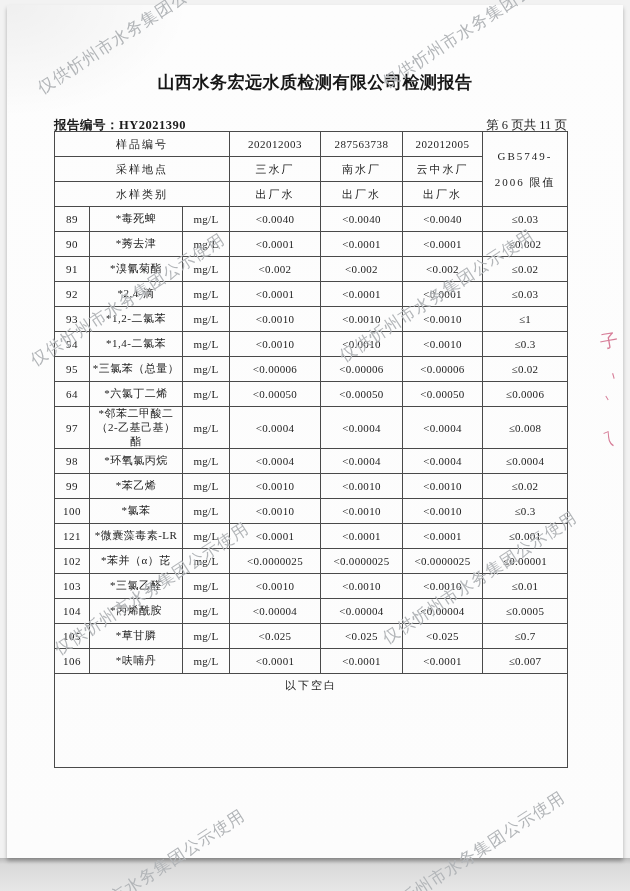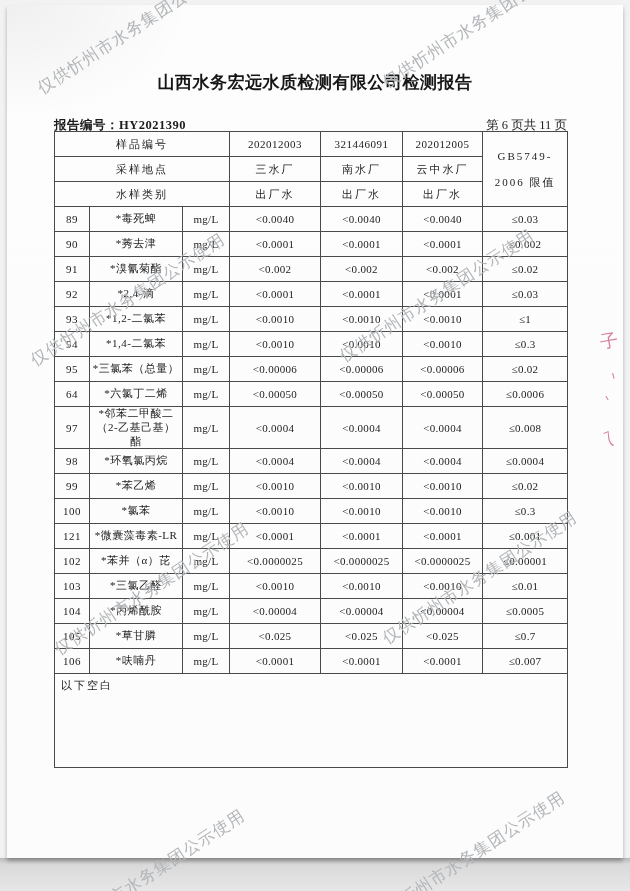--- a/index.html
+++ b/index.html
@@ -52,21 +52,21 @@
   table.results thead th{height:24px;letter-spacing:2px;}
   table.results thead th.num{letter-spacing:0.5px;}
   td.c-num{letter-spacing:0.5px;}
   td.c-name{text-align:left;padding-left:5px;letter-spacing:0.5px;line-height:1.25;}
   td.c-unit,td.c-val,td.c-limit{letter-spacing:0.3px;}
   tbody tr.data-row td{height:24px;}
   th.gb-cell{letter-spacing:1px;line-height:1.1;}
   th.gb-cell .gb-line{display:block;}
   th.gb-cell .gb-line.first{margin-bottom:13px;}
   tr.blank-row td{
-    height:85px;vertical-align:top;text-align:left;
+    height:85px;vertical-align:top;text-align:center;
     padding:4px 6px;letter-spacing:2px;
   }
 
   
   .watermark-layer{position:absolute;inset:0;pointer-events:none;}
   .wm{
     position:absolute;white-space:nowrap;
     font-family:"Liberation Sans","DejaVu Sans",sans-serif;
     font-size:16.5px;letter-spacing:1px;color:#b2b5b8;
     transform:translate(-50%,-50%) rotate(-33deg);
@@ -106,21 +106,21 @@
           <col style="width:47px">
         <col style="width:91px">
           <col style="width:82px">
           <col style="width:80px">
           <col style="width:85px">
       </colgroup>
       <thead>
         <tr>
           <th colspan="3">样品编号</th>
           <th class="num">202012003</th>
-          <th class="num">321446091</th>
+          <th class="num">287563738</th>
           <th class="num">202012005</th>
           <th rowspan="3" class="gb-cell">
             <span class="gb-line first">GB5749-</span>
             <span class="gb-line">2006 限值</span>
           </th>
         </tr>
         <tr>
           <th colspan="3">采样地点</th>
           <th>三水厂</th>
           <th>南水厂</th>

